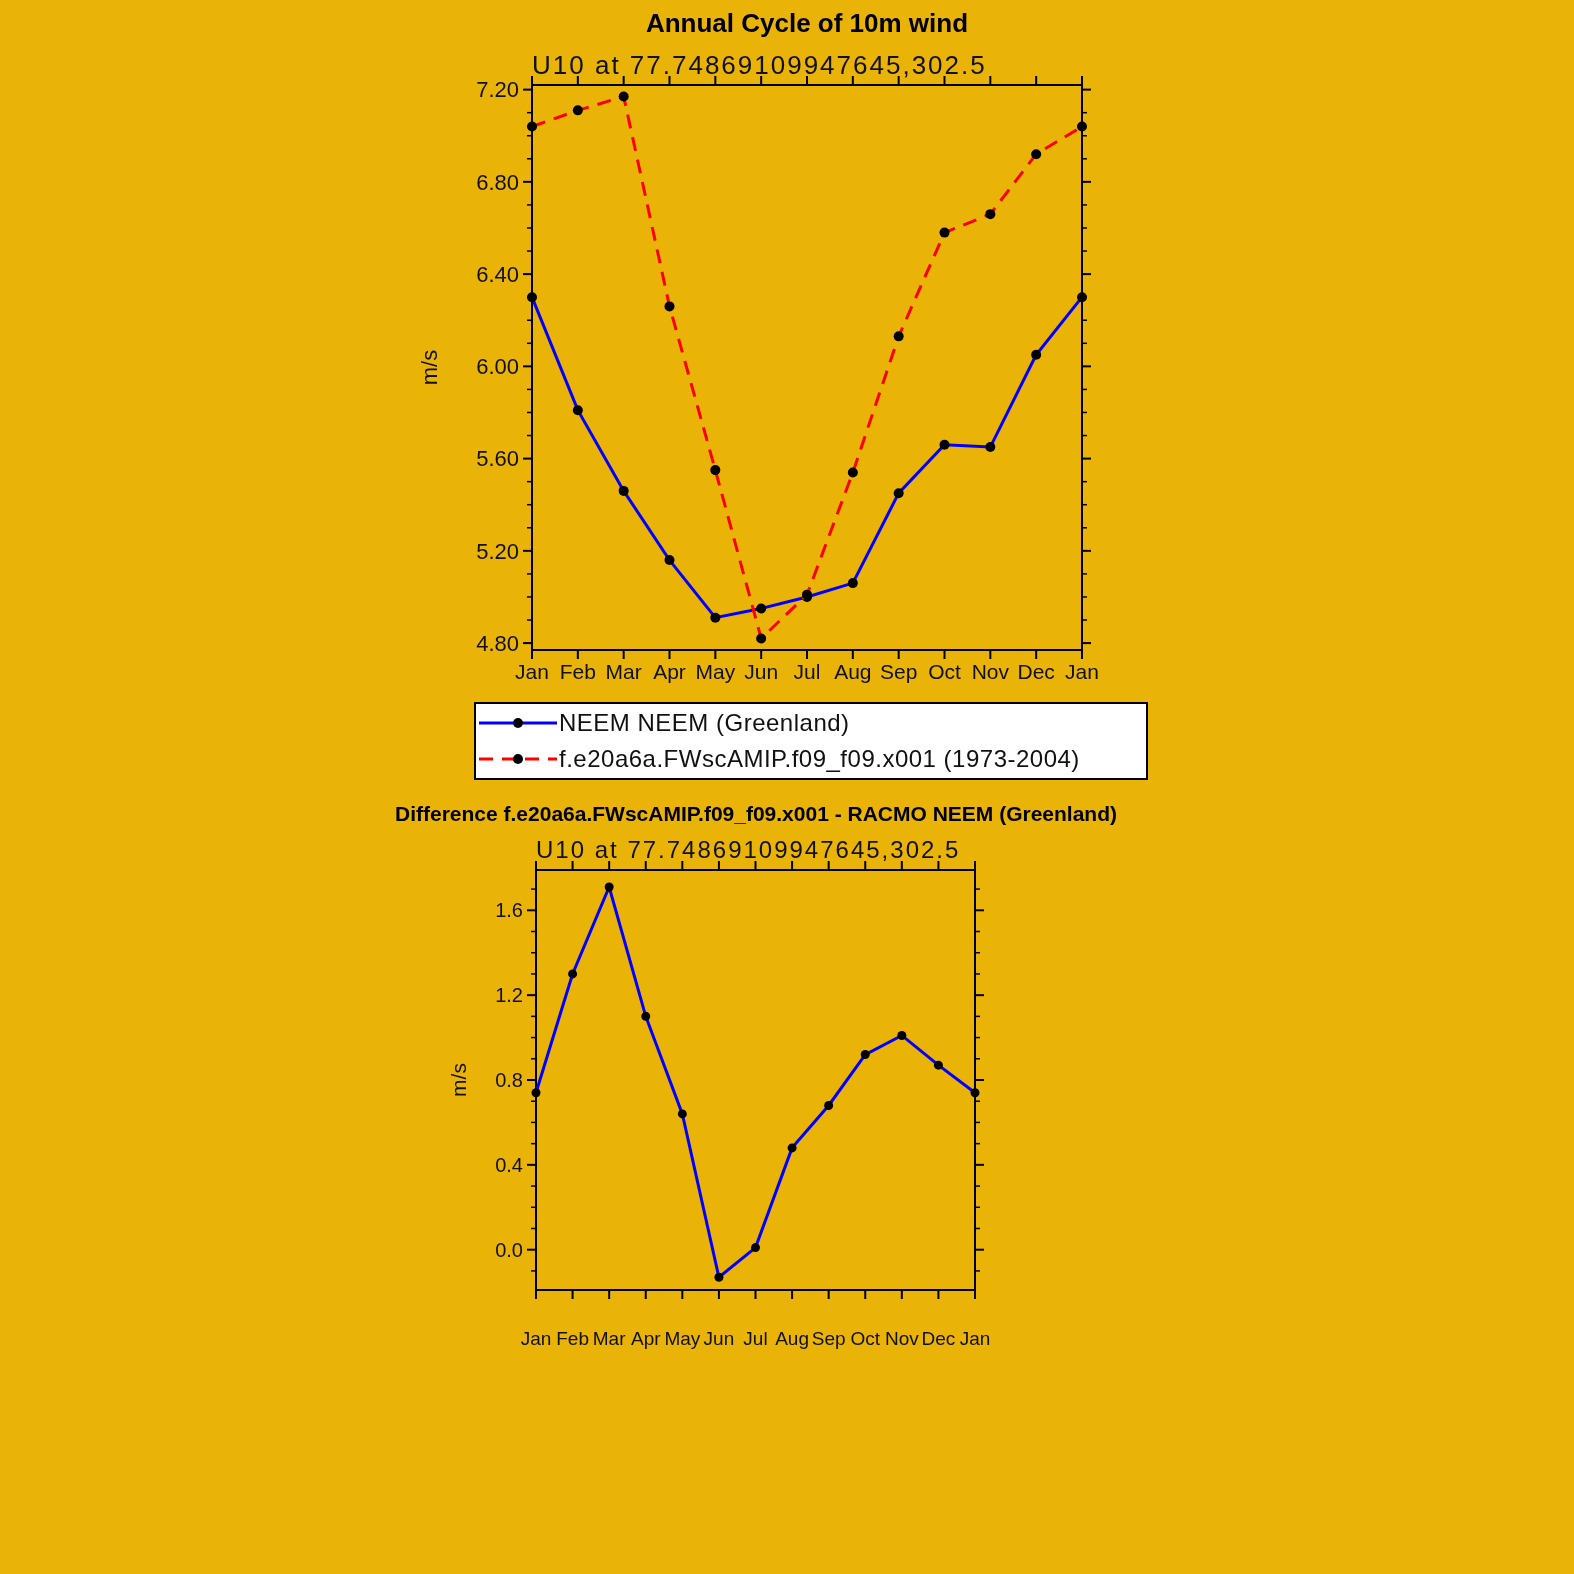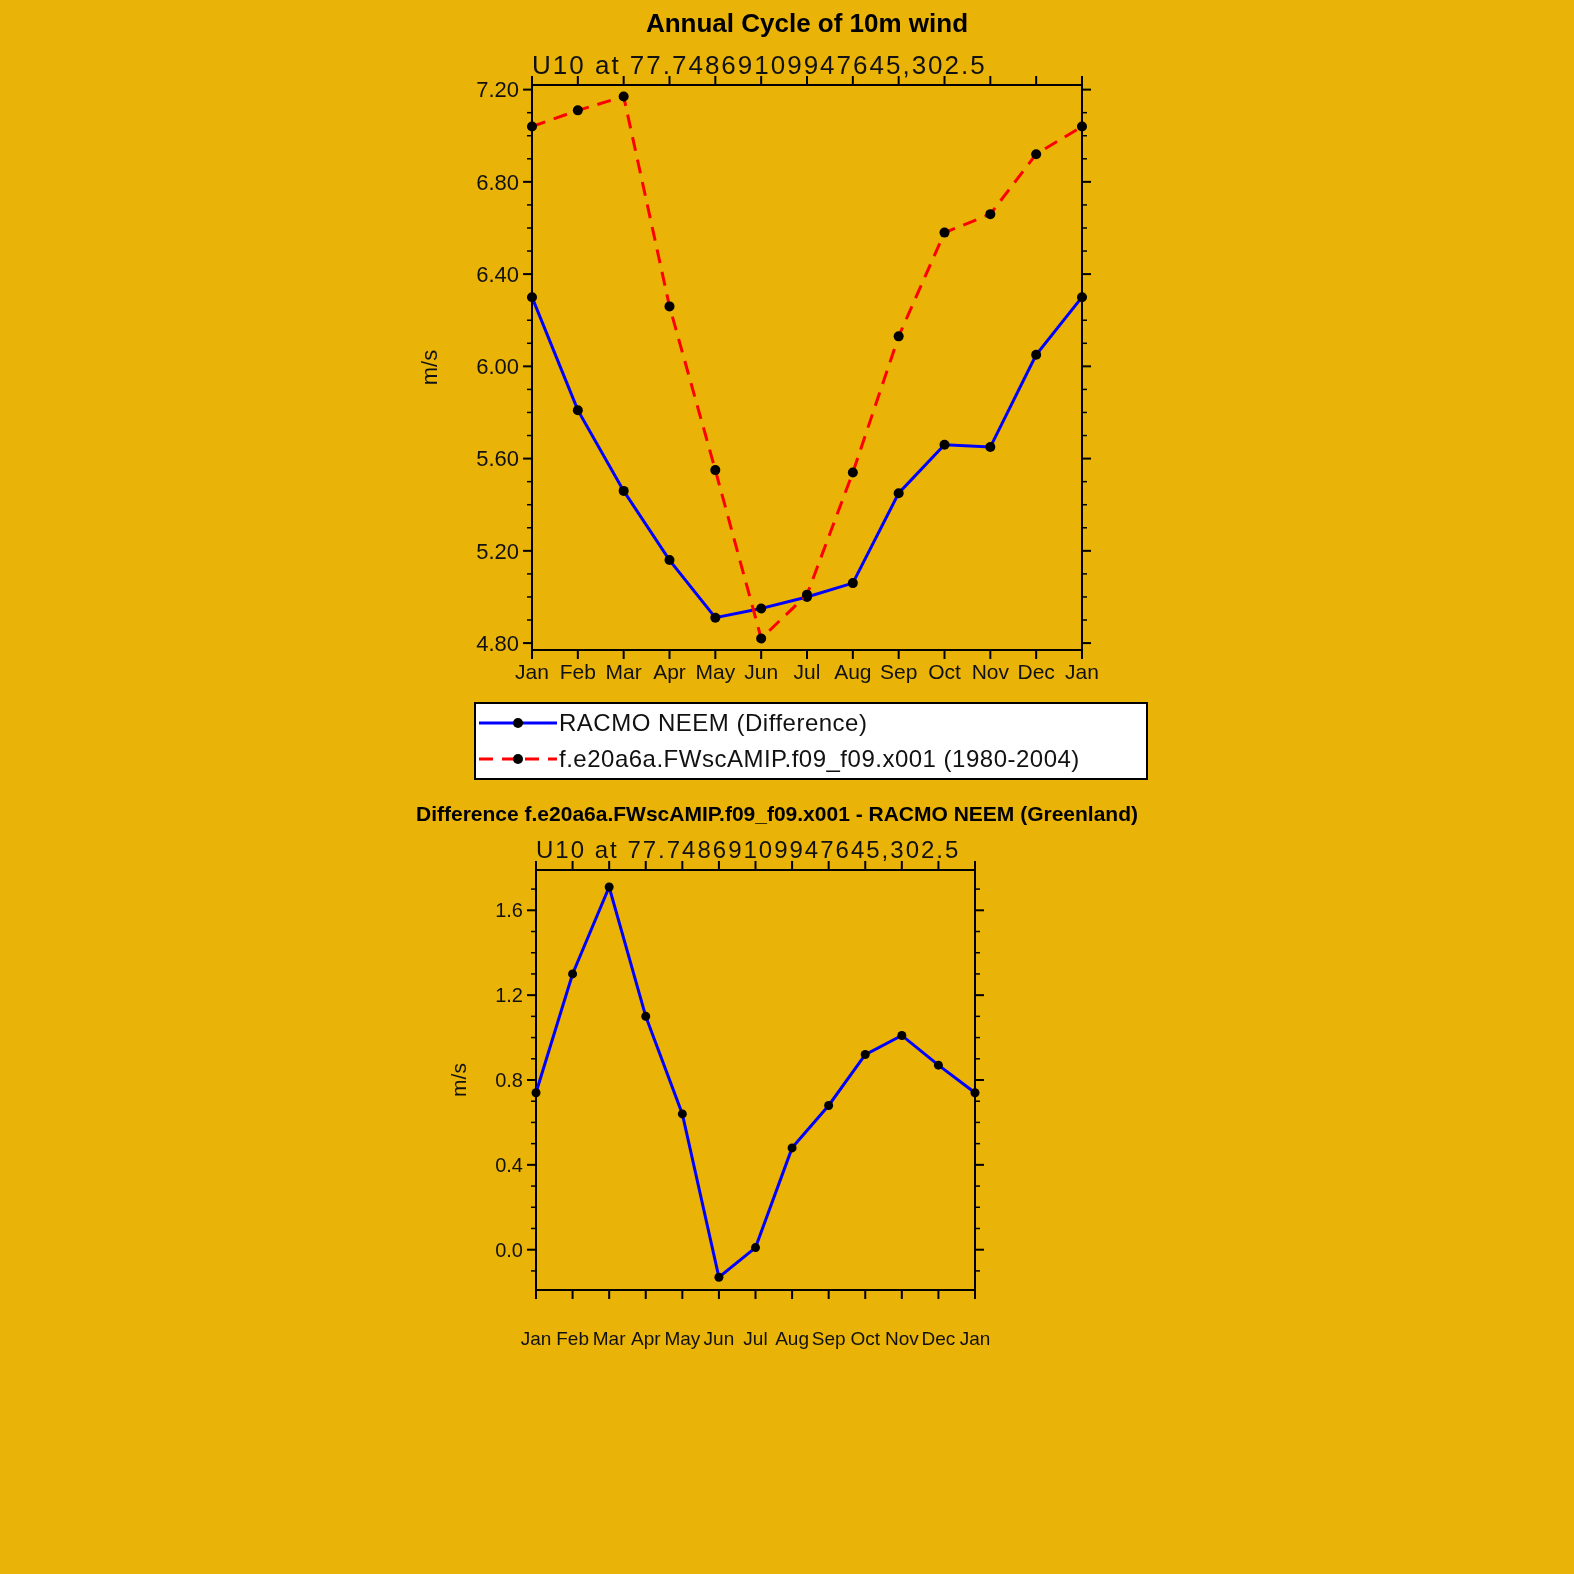--- a/index.html
+++ b/index.html
@@ -13,21 +13,21 @@
     overflow: hidden;
   }
   .chart-title {
     position: absolute;
     transform: translateX(-50%);
     font-weight: bold;
     color: #000000;
     white-space: nowrap;
   }
   .title1 { left: 807px; top: 8px;  font-size: 26px; }
-  .title2 { left: 777px; top: 802px; font-size: 21px; }
+  .title2 { left: 756px; top: 802px; font-size: 21px; }
   .chart-subtitle {
     position: absolute;
     color: #111111;
     white-space: nowrap;
     letter-spacing: 2px;
   }
   .subtitle1 { left: 532px; top: 50px;  font-size: 26px; }
   .subtitle2 { left: 536px; top: 836px; font-size: 24px; }
   .chart-svg { position: absolute; }
   .svg1 { left: 410px; top: 75px; }
@@ -195,28 +195,28 @@
       <circle cx="626.1666666666667" cy="79.18367346938771" r="5" fill="#000"></circle>
       <circle cx="672" cy="51.51020408163254" r="5" fill="#000"></circle>
     </svg>
 
   <div class="legend">
     <div class="legend-row">
       <svg class="swatch" width="78" height="30">
         <line class="swatch-line" x1="0" y1="15" x2="78" y2="15" stroke="#0000ff"></line>
         <circle class="swatch-dot" cx="39" cy="15" r="5"></circle>
       </svg>
-      <span class="legend-label">RACMO NEEM (Difference)</span>
+      <span class="legend-label">NEEM NEEM (Greenland)</span>
     </div>
     <div class="legend-row">
       <svg class="swatch" width="78" height="30">
         <line class="swatch-line" x1="0" y1="15" x2="78" y2="15" stroke="#ff0000" stroke-dasharray="14 9"></line>
         <circle class="swatch-dot" cx="39" cy="15" r="5"></circle>
       </svg>
-      <span class="legend-label">f.e20a6a.FWscAMIP.f09_f09.x001 (1980-2004)</span>
+      <span class="legend-label">f.e20a6a.FWscAMIP.f09_f09.x001 (1973-2004)</span>
     </div>
   </div>
 
   <div class="chart-title title2">Difference f.e20a6a.FWscAMIP.f09_f09.x001 - RACMO NEEM (Greenland)</div>
 
   <div class="chart-subtitle subtitle2">U10 at 77.74869109947645,302.5</div>
 
   <svg id="chart-svg-1" class="chart-svg svg2" width="650" height="515">
       <g>
         <line x1="126" y1="412.90909090909093" x2="121" y2="412.90909090909093" stroke="#000" stroke-width="1.5"></line>

